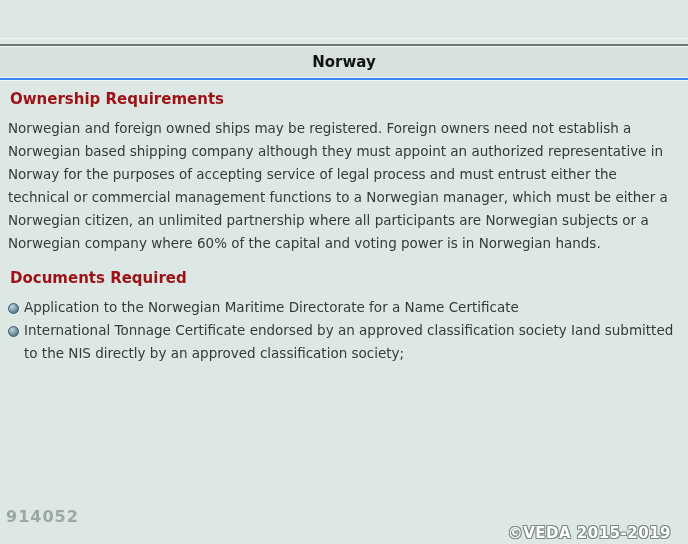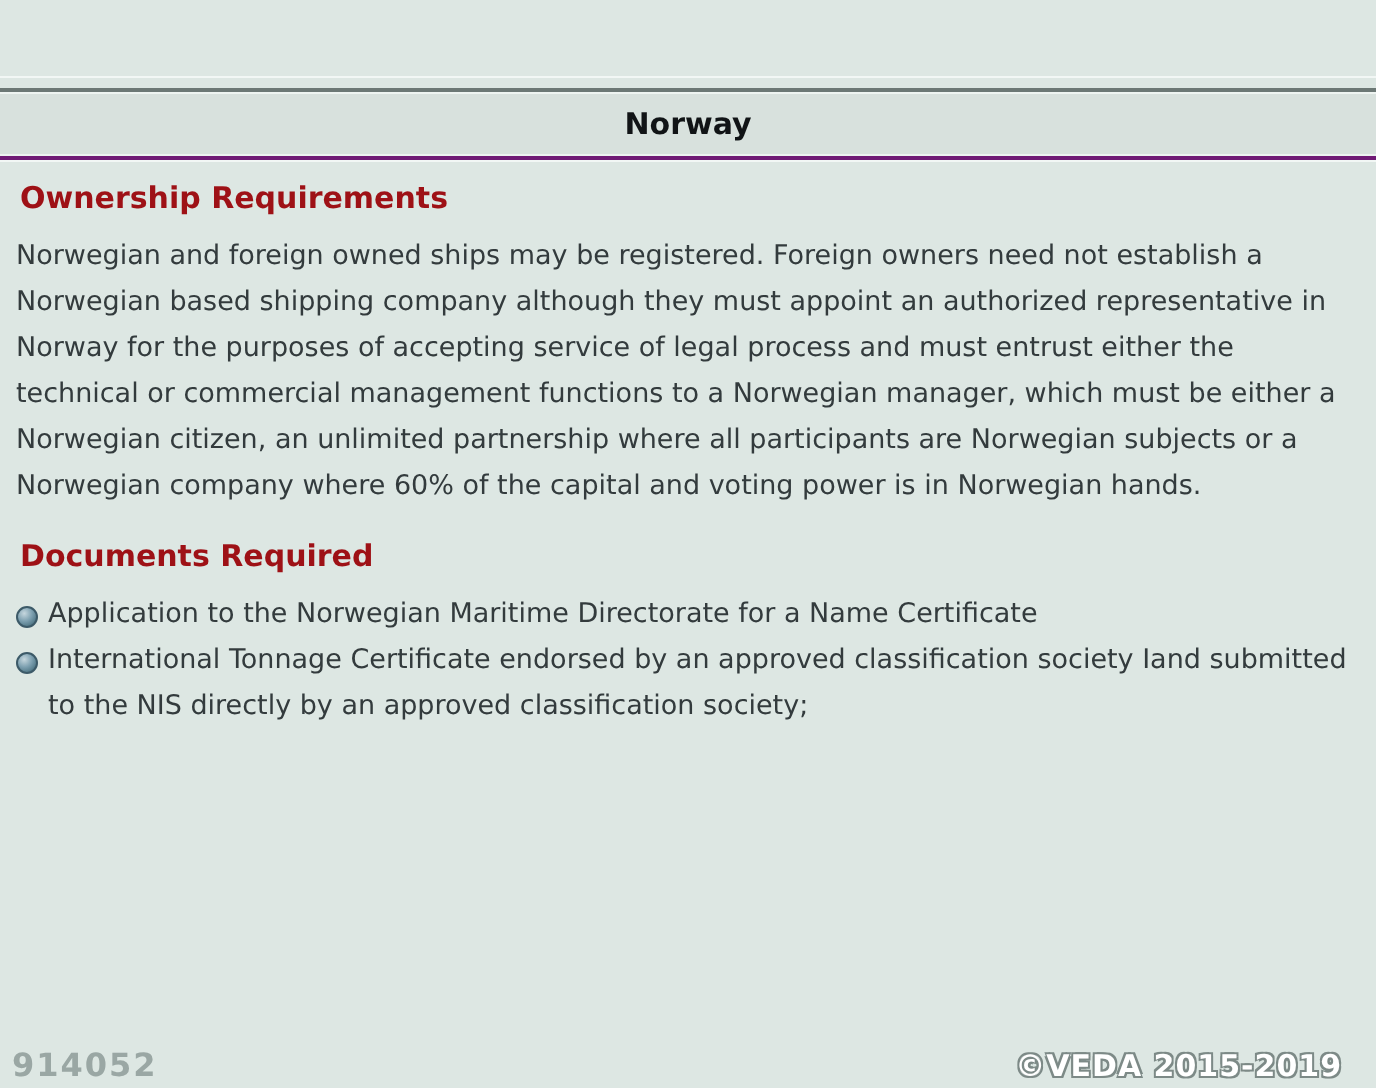--- a/index.html
+++ b/index.html
@@ -11,21 +11,21 @@
   }
   .page { width: 688px; height: 544px; position: relative; }
 
   
   .top-spacer { height: 38px; }
   .hairline { height: 1px; background: #f2f7f5; }
   .band-gap { height: 5px; }
   .title-band {
     background: #d8e1dd;
     border-top: 2px solid #6c7875;
-    border-bottom: 2px solid #701a75;
+    border-bottom: 2px solid #3b82f6;
     box-shadow: inset 0 1px 0 #eef4f1, inset 0 -1px 0 #eef4f1;
     height: 32px;
     line-height: 32px;
     text-align: center;
     font-size: 15px;
     font-weight: bold;
     color: #111416;
   }
 
   
@@ -52,21 +52,21 @@
     width: 9px; height: 9px;
     margin: 7px 5px 0 0;
     border-radius: 50%;
     background: radial-gradient(circle at 35% 30%, #c6d7de 0%, #7da0b0 45%, #48707f 85%);
     border: 1px solid #3c5a68;
   }
   .li-text { flex: 1 1 auto; }
 
   
   .record-id {
-    position: absolute; left: 6px; bottom: 2px;
+    position: absolute; left: 6px; bottom: 18px;
     font-size: 16px; font-weight: bold;
     color: #9aa7a4; letter-spacing: 1px;
   }
   .watermark {
     position: absolute; right: 17px; bottom: 2px;
     font-size: 15px; font-weight: bold;
     color: #ffffff;
     text-shadow: 1px 1px 0 #7d8a87, -1px 1px 0 #7d8a87, 1px -1px 0 #7d8a87, -1px -1px 0 #7d8a87;
     letter-spacing: 0.5px;
   }

